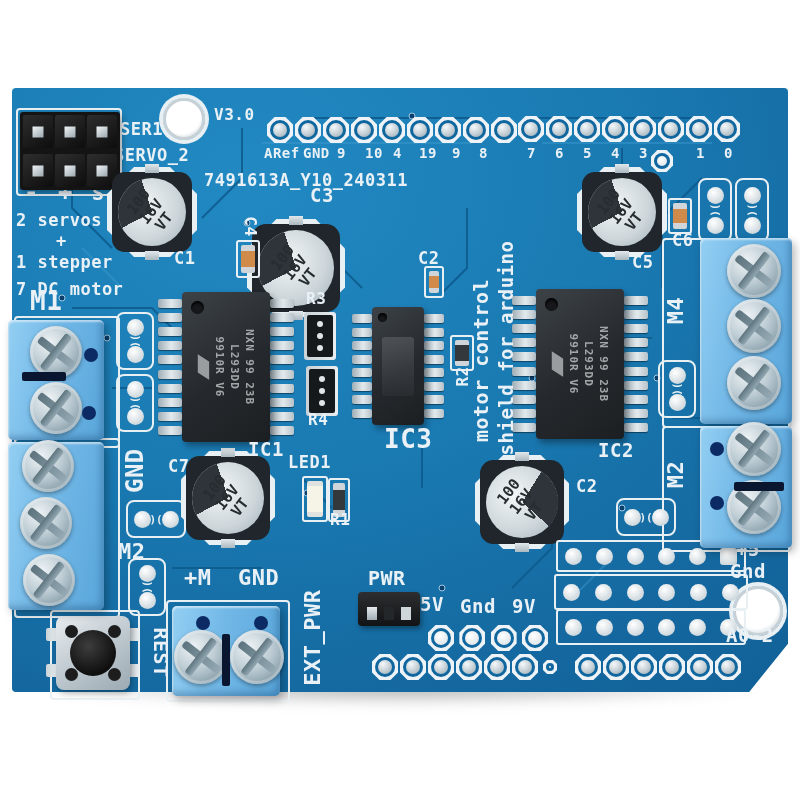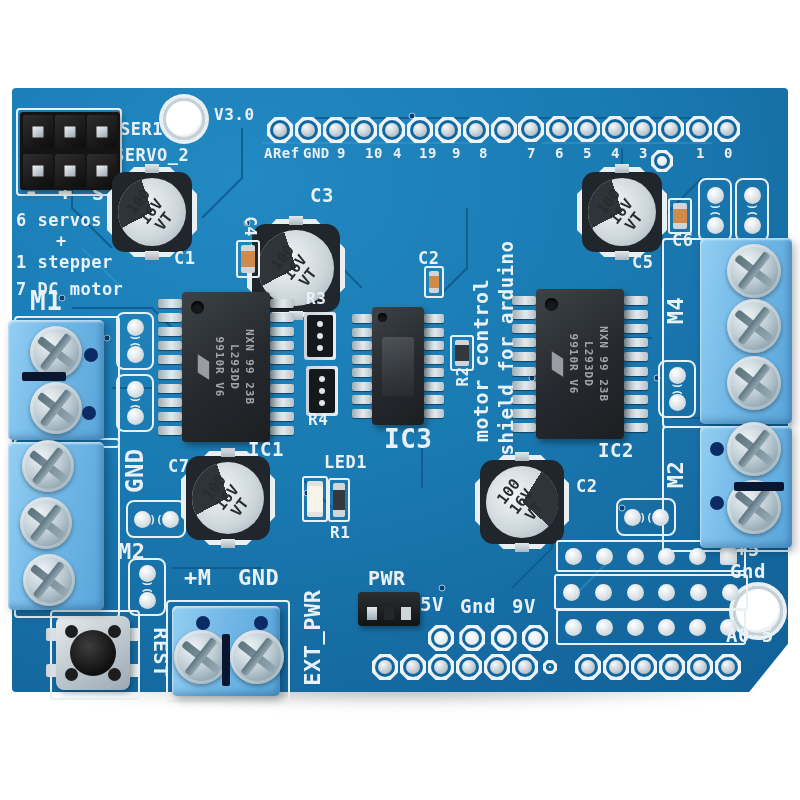--- a/index.html
+++ b/index.html
@@ -217,25 +217,26 @@
   <span class="lbl" style="left:611px;top:146px;font-size:14px;">4</span>
   <span class="lbl" style="left:639px;top:146px;font-size:14px;">3</span>
   <span class="lbl" style="left:696px;top:146px;font-size:14px;">1</span>
   <span class="lbl" style="left:724px;top:146px;font-size:14px;">0</span>
 
   <span class="lbl" style="left:120px;top:121px;">SER1</span>
   <span class="lbl" style="left:114px;top:147px;">SERVO_2</span>
   <span class="lbl" style="left:24px;top:180px;font-size:24px;">-</span>
   <span class="lbl" style="left:58px;top:180px;font-size:24px;">+</span>
   <span class="lbl" style="left:92px;top:183px;font-size:20px;">S</span>
-  <span class="lbl" style="left:16px;top:212px;">6 servos</span>
+  <span class="lbl" style="left:16px;top:212px;">2 servos</span>
   <span class="lbl" style="left:56px;top:233px;">+</span>
   <span class="lbl" style="left:16px;top:254px;">1 stepper</span>
   <span class="lbl" style="left:16px;top:281px;">7 DC motor</span>
   <span class="lbl" style="left:214px;top:107px;font-size:16px;">V3.0</span>
+  <span class="lbl" style="left:204px;top:172px;">7491613A_Y10_240311</span>
 
   <div class="bhdr" style="left:20px;top:112px;">
       <div class="sq"></div>
       <div class="sq"></div>
       <div class="sq"></div>
       <div class="sq"></div>
       <div class="sq"></div>
       <div class="sq"></div>
     </div>
 
@@ -427,22 +428,22 @@
   <span class="lbl" style="left:632px;top:254px;">C5</span>
   <span class="lbl" style="left:672px;top:232px;">C6</span>
   <span class="lbl" style="left:168px;top:458px;">C7</span>
   <span class="lbl" style="left:576px;top:478px;">C2</span>
   <span class="lbl" style="left:306px;top:291px;font-size:16px;">R3</span>
   <span class="lbl" style="left:308px;top:412px;font-size:16px;">R4</span>
   <span class="lbl rccw" style="left:445px;top:368px;width:36px;font-size:16px;">R2</span>
   <span class="lbl" style="left:248px;top:440px;font-size:19px;">IC1</span>
   <span class="lbl" style="left:384px;top:426px;font-size:26px;">IC3</span>
   <span class="lbl" style="left:598px;top:441px;font-size:19px;">IC2</span>
-  <span class="lbl" style="left:288px;top:454px;margin-left:36px;">LED1</span>
-  <span class="lbl" style="left:330px;top:512px;font-size:16px;margin-top:13px;">R1</span>
+  <span class="lbl" style="left:288px;top:454px;">LED1</span>
+  <span class="lbl" style="left:330px;top:512px;font-size:16px;">R1</span>
 
   <span class="lbl rccw" style="left:381px;top:350px;width:200px;font-size:20px;">motor control</span>
   <span class="lbl rccw" style="left:382px;top:338px;width:250px;font-size:19px;">shield for arduino</span>
 
   <div class="pg v" style="left:116px;top:312px;width:34px;height:54px;">
       <div class="hole"></div>
       <div class="hole"></div>
     </div>
   <div class="pg v" style="left:116px;top:374px;width:34px;height:54px;">
       <div class="hole"></div>
@@ -492,21 +493,21 @@
   <div class="hrow" style="left:556px;top:609px;width:172px;height:32px;">
       <div class="hole"></div>
       <div class="hole"></div>
       <div class="hole"></div>
       <div class="hole"></div>
       <div class="hole"></div>
       <div class="hole"></div>
     </div>
   <span class="lbl" style="left:736px;top:540px;font-size:19px;">+5</span>
   <span class="lbl" style="left:730px;top:562px;font-size:19px;">Gnd</span>
-  <span class="lbl" style="left:726px;top:626px;font-size:19px;">A0-5</span>
+  <span class="lbl" style="left:726px;top:626px;font-size:19px;">A0-2</span>
 
   <div class="padrow open" style="left:428px;top:625px;width:120px;">
       <div class="pad"></div>
       <div class="pad"></div>
       <div class="pad"></div>
       <div class="pad"></div>
     </div>
   <div class="padrow" style="left:372px;top:654px;width:166px;">
       <div class="pad"></div>
       <div class="pad"></div>

